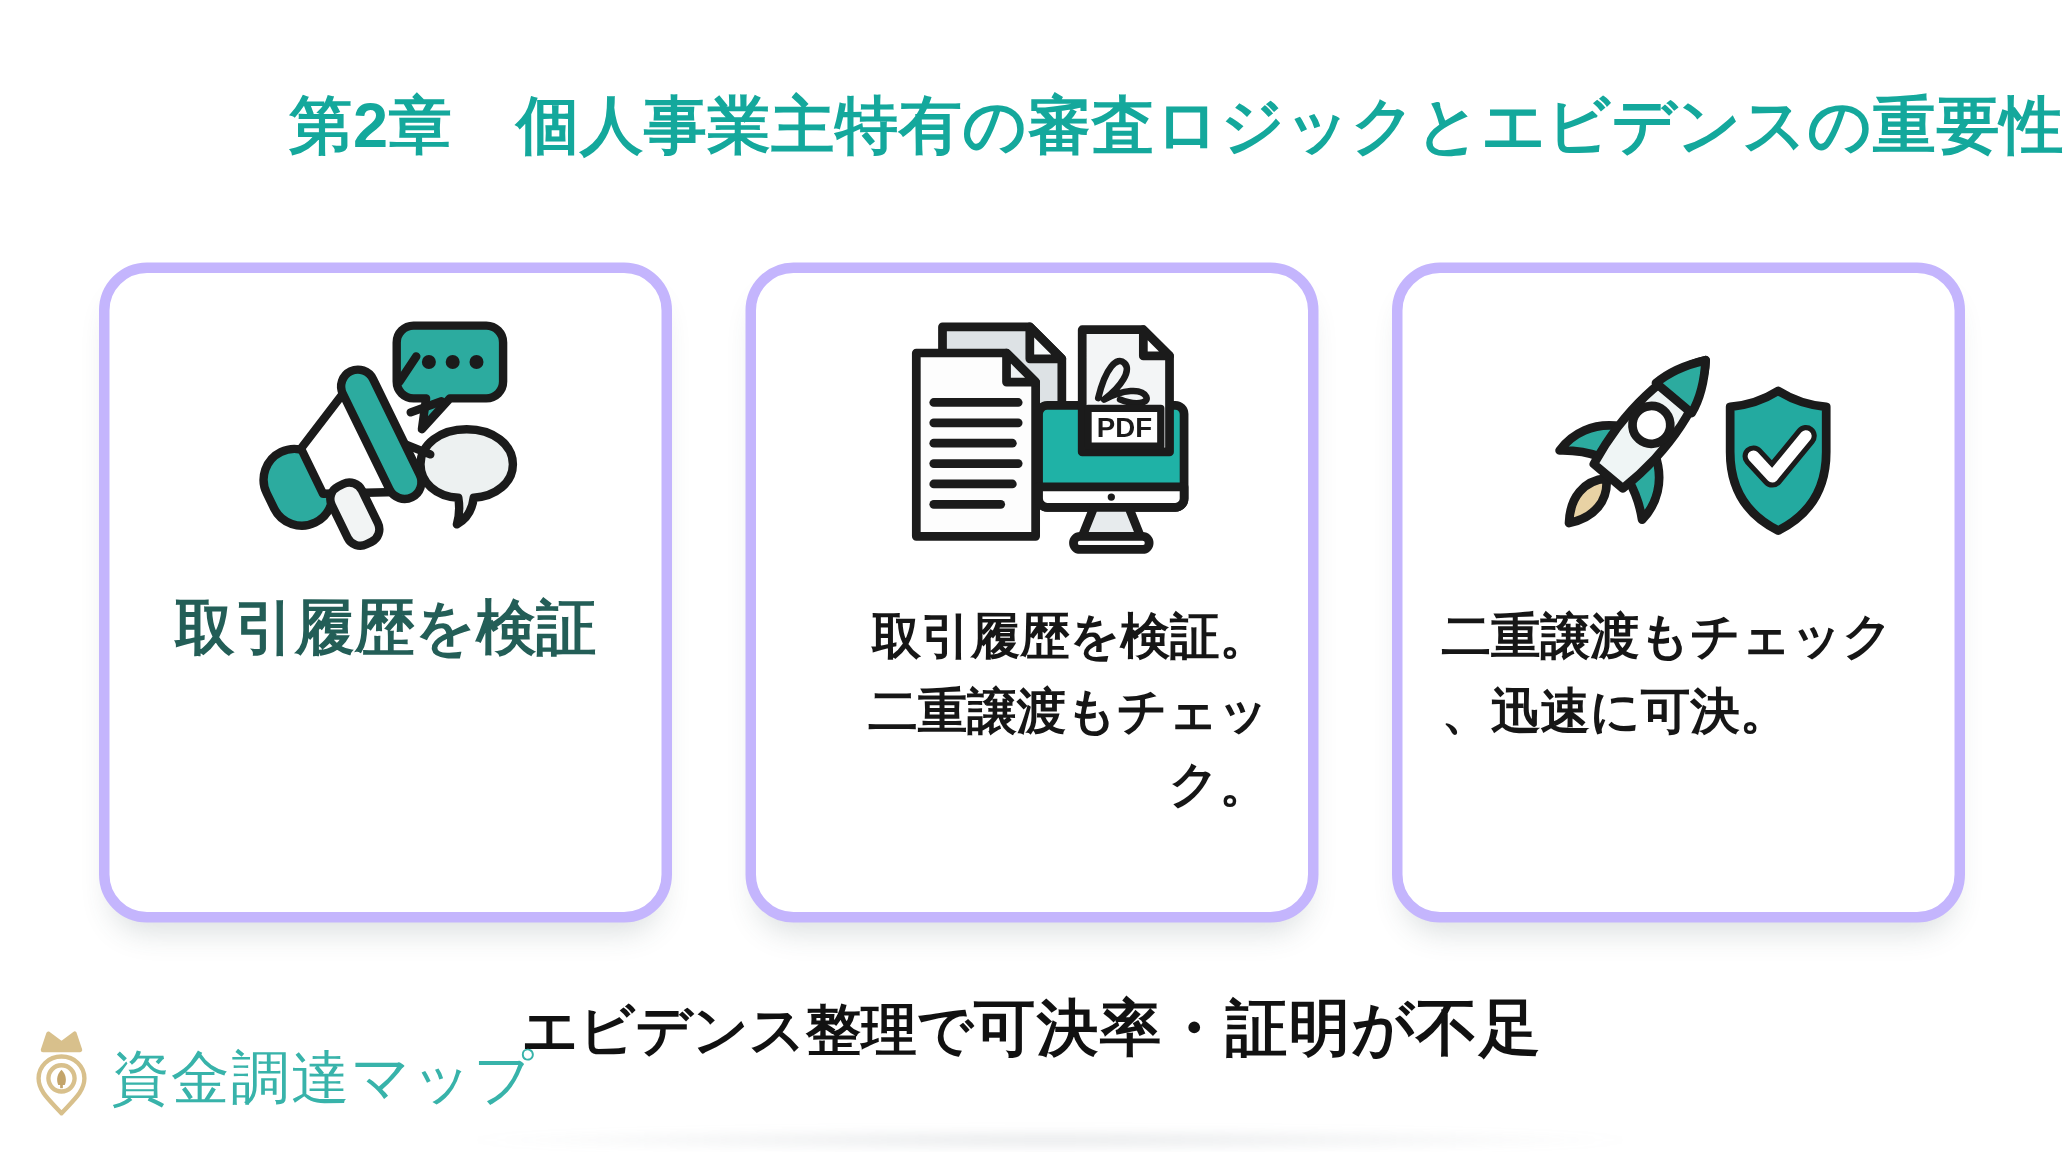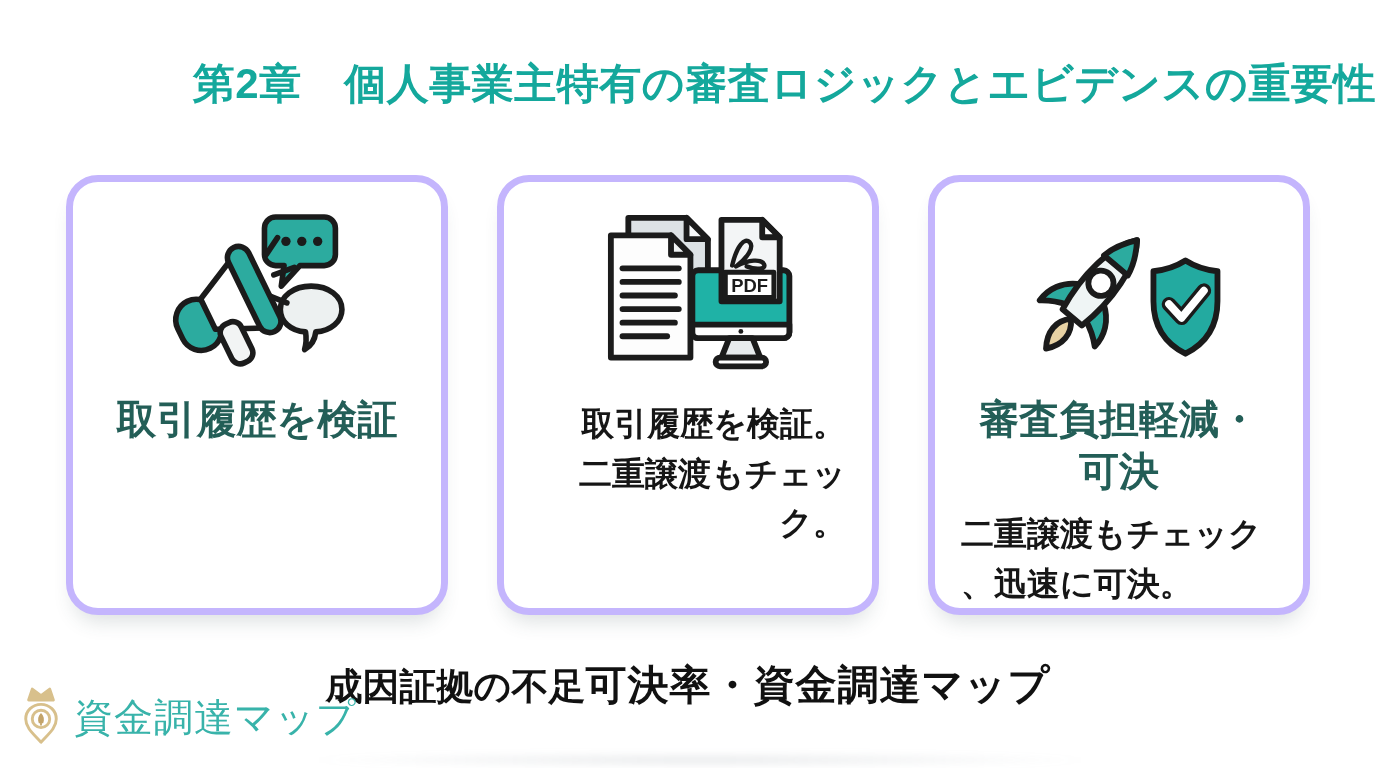--- a/index.html
+++ b/index.html
@@ -152,28 +152,27 @@
 
               <circle cx="0" cy="-6" r="13" fill="#ffffff"></circle>
             </g>
 
             <path d="M186,52 C197,59 208,62 219,63 L219,94 C219,121 206,138 186,148 C166,138 153,121 153,94 L153,63 C164,62 175,59 186,52 Z" fill="#23aaa0"></path>
             <path d="M169,97 L182,111 L205,83" fill="none" stroke="#1b1b1b" stroke-width="15"></path>
             <path d="M169,97 L182,111 L205,83" fill="none" stroke="#ffffff" stroke-width="8"></path>
           </g>
         </svg>
       </div>
-      <h2 class="card-title">審査負担軽減・可決</h2>
       <p class="card-body">二重譲渡もチェック
 、迅速に可決。</p>
     </section>
 
   </div>
 
-  <div class="slogan"><span class="pre">成因証拠の不足</span><span class="emph">可決率・資金調達マップ</span></div>
+  <div class="slogan"><span class="pre">エビデンス整理で</span><span class="emph">可決率・証明が不足</span></div>
 
   <div class="brand">
     <span class="brand-icon">
       <svg width="46" height="64" viewBox="0 0 62 88" aria-hidden="true">
         <g fill="none" stroke="#d8c08c" stroke-width="4" stroke-linejoin="round">
           <path d="M14,22 L19,7 L31,16 L43,7 L48,22 Z" fill="#d8c08c"></path>
           <path d="M31,28 C43,28 52,37 52,48 C52,60 42,68 31,80 C20,68 10,60 10,48 C10,37 19,28 31,28 Z"></path>
           <circle cx="31" cy="48" r="12"></circle>
           <path d="M31,40 C35,44 36,49 34,54 L28,54 C26,49 27,44 31,40 Z" fill="#c3a46a" stroke="none"></path>
           <line x1="31" y1="52" x2="31" y2="57" stroke="#c3a46a" stroke-width="2.5"></line>

